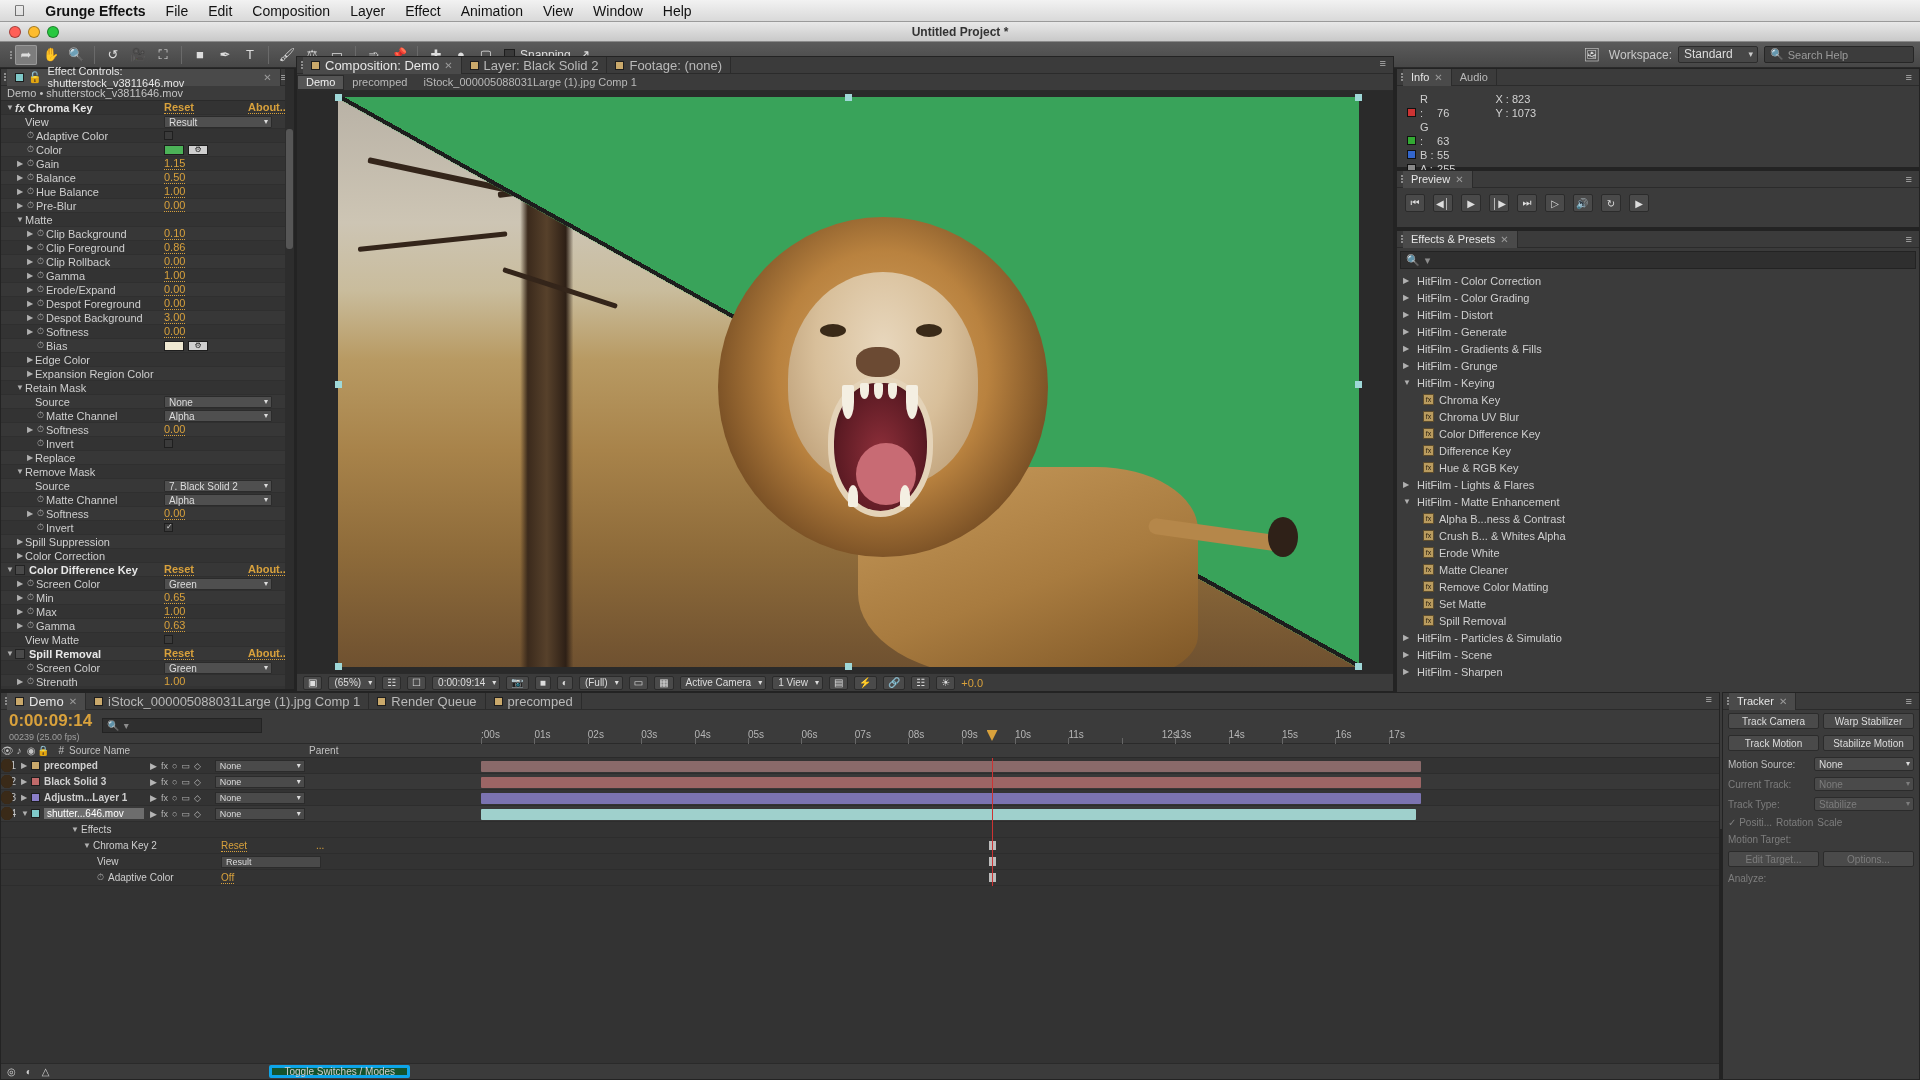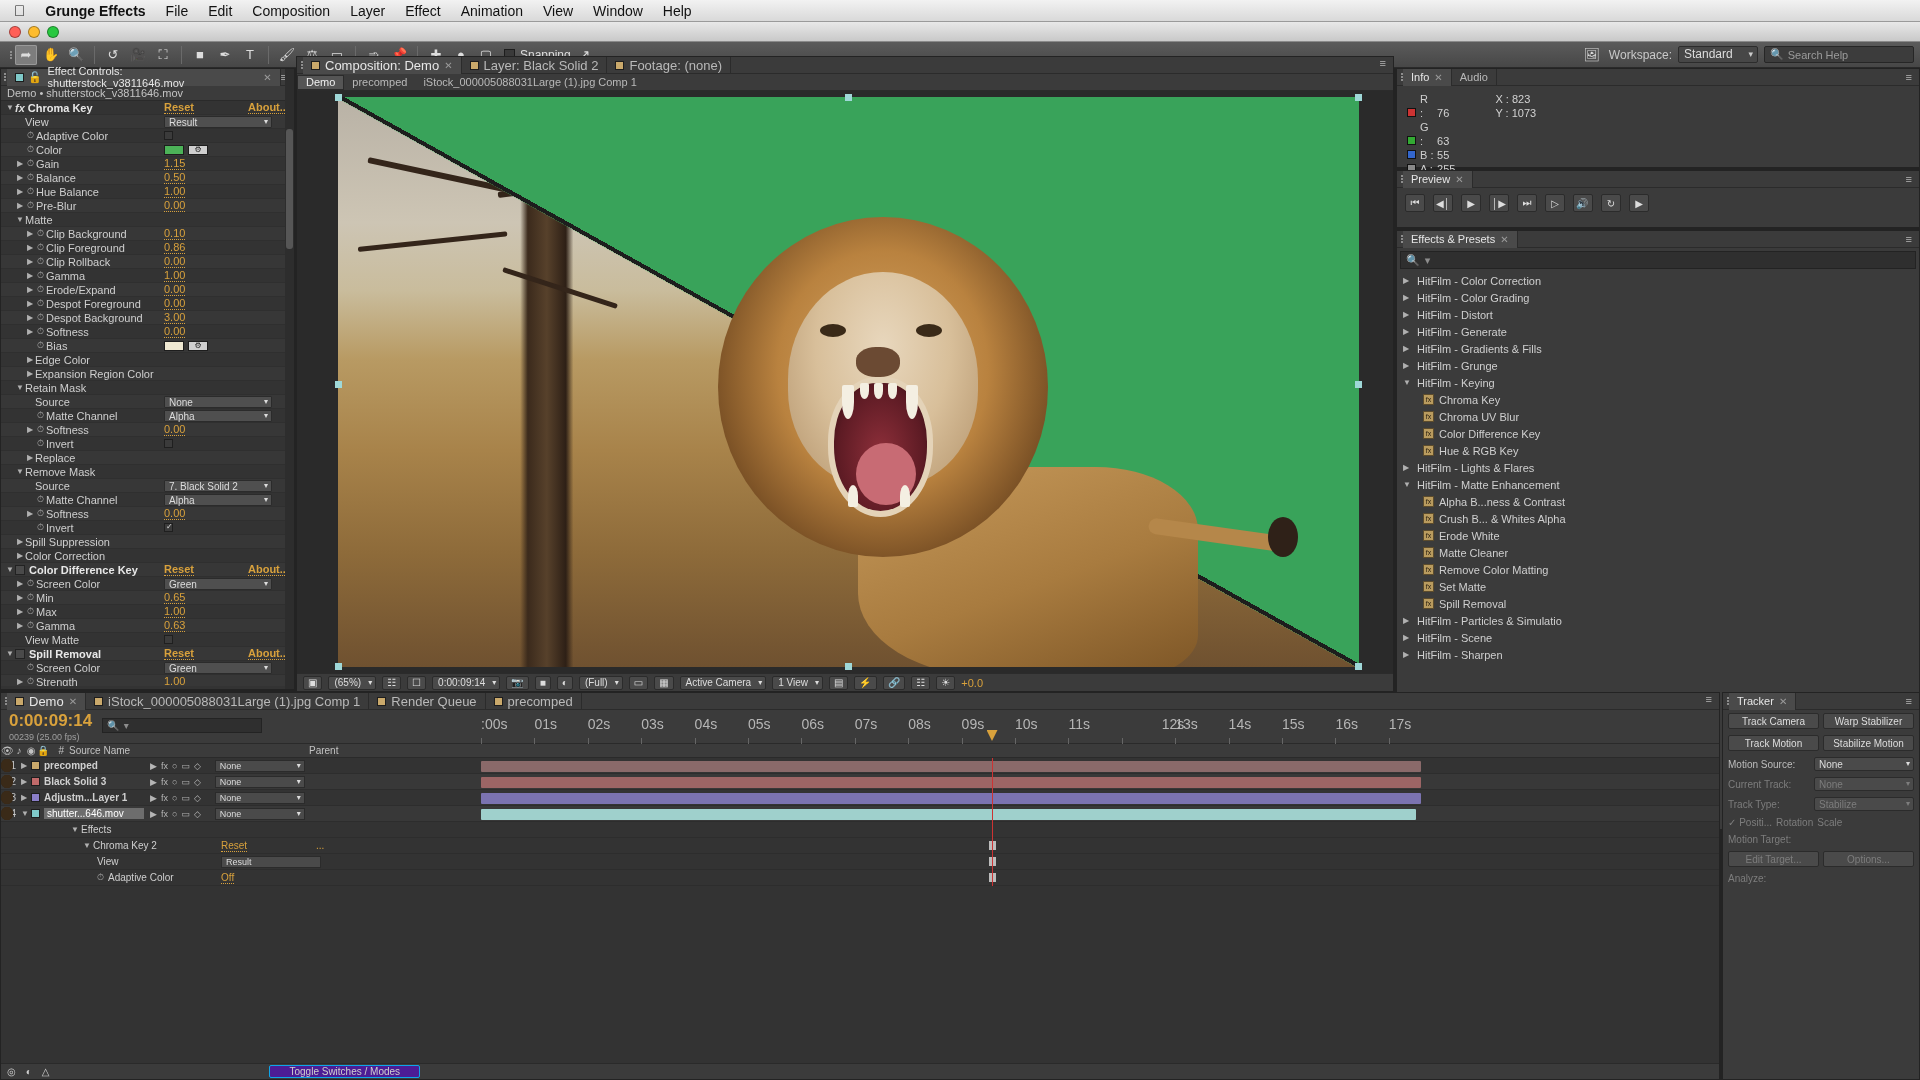--- a/index.html
+++ b/index.html
@@ -172,21 +172,21 @@
   #tl { left:0; top:692px; width:1720px; height:388px; background:#333;}
   .tl-tabs { height:17px; display:flex; background:#3b3b3b; border-bottom:1px solid #2b2b2b;}
   .tl-head { height:34px; display:flex; position:relative; border-bottom:1px solid #2a2a2a;
     background:#3b3b3b;}
   .tc { color:#d8a13c; font-size:17px; font-weight:bold; padding:2px 0 0 8px; line-height:17px;}
   .tc small { display:block; color:#9f9f9f; font-size:9px; font-weight:normal;}
   .tl-search { margin:8px 0 0 10px; width:160px; height:15px; background:#2f2f2f;
     border:1px solid #232323; display:flex; align-items:center; gap:4px; padding:0 4px;
     color:#8d8d8d; font-size:10px;}
   .ruler { position:absolute; left:480px; right:0; top:0; height:34px; }
-  .tick { position:absolute; bottom:12px; font-size:14px; color:#b6b6b6;}
+  .tick { position:absolute; bottom:4px; font-size:10px; color:#b6b6b6;}
   .tickline { position:absolute; bottom:0; width:1px; height:6px; background:#666;}
   .col-head { height:14px; background:#3b3b3b; display:flex; align-items:center;
     font-size:10px; color:#c2c2c2; border-bottom:1px solid #2a2a2a;}
   .lay-rows { position:relative; }
   .lrow { height:16px; display:flex; align-items:center; font-size:10px; color:#d0d0d0;
     border-bottom:1px solid #2d2d2d;}
   .lrow.alt { background:#383838; }
   .lrow .eye { width:12px; text-align:center; color:#bdbdbd; font-size:9px;}
   .lrow .num { width:20px; text-align:right; padding-right:5px; color:#c9c9c9;}
   .lrow .csw { width:9px; height:9px; border:1px solid #1d1d1d; margin-right:4px;}
@@ -200,21 +200,21 @@
   .track { position:absolute; left:480px; height:11px; border-radius:1px;}
   .cti { position:absolute; top:0; width:1px; background:#c33; }
   .cti-head { position:absolute; width:11px; height:11px; background:#d8a13c;
     clip-path:polygon(0 0,100% 0,50% 100%); }
   .prop-row { height:16px; display:flex; align-items:center; font-size:10px; color:#cfcfcf;
     border-bottom:1px solid #2d2d2d; }
   .kf { position:absolute; width:7px; height:9px; background:#bcbcbc; }
   .tl-foot { position:absolute; bottom:0; left:0; right:0; height:16px; background:#3b3b3b;
     display:flex; align-items:center; gap:10px; padding:0 6px; font-size:10px; color:#cfcfcf;
     border-top:1px solid #2a2a2a;}
-  .tsm { background:#4c1d95; border:1px solid #0ea5e9; padding:0 19px; height:13px;
+  .tsm { background:#14532d; border:3px solid #0ea5e9; padding:0 12px; height:13px;
     display:flex; align-items:center; margin-left:210px; border-radius:2px;}
 
   
   #tracker { left:1722px; top:692px; width:198px; height:388px; }
   .tk-btn { height:16px; background:#4a4a4a; border:1px solid #2b2b2b; color:#ddd;
     font-size:10px; display:flex; align-items:center; justify-content:center; flex:1;
     border-radius:2px;}
   .tk-row { display:flex; gap:4px; padding:3px 5px; align-items:center;}
   .tk-lbl { font-size:10px; color:#bdbdbd; width:82px;}
   .tk-lbl.dim { color:#7d7d7d; }
@@ -241,20 +241,21 @@
     <span class="mi">Window</span>
     <span class="mi">Help</span>
   </div>
 
   <div class="winbar">
     <div class="traffic">
       <span class="tl r"></span>
       <span class="tl y"></span>
       <span class="tl g"></span>
     </div>
+    <div class="wintitle">Untitled Project *</div>
   </div>
 
   <div class="toolbar">
     <span class="grip">
         <i></i>
         <i></i>
         <i></i>
       </span>
     <span class="tool sel">➦</span>
     <span class="tool">✋</span>
@@ -808,20 +809,24 @@
         <div class="fxrow child">
           <span class="fxbadge">fx</span>
           <span>Chroma UV Blur</span>
         </div>
         <div class="fxrow child">
           <span class="fxbadge">fx</span>
           <span>Color Difference Key</span>
         </div>
         <div class="fxrow child">
           <span class="fxbadge">fx</span>
+          <span>Difference Key</span>
+        </div>
+        <div class="fxrow child">
+          <span class="fxbadge">fx</span>
           <span>Hue &amp; RGB Key</span>
         </div>
         <div class="fxrow">
           <span class="tw">▶</span>
           <span>HitFilm - Lights &amp; Flares</span>
         </div>
         <div class="fxrow">
           <span class="tw">▼</span>
           <span>HitFilm - Matte Enhancement</span>
         </div>

